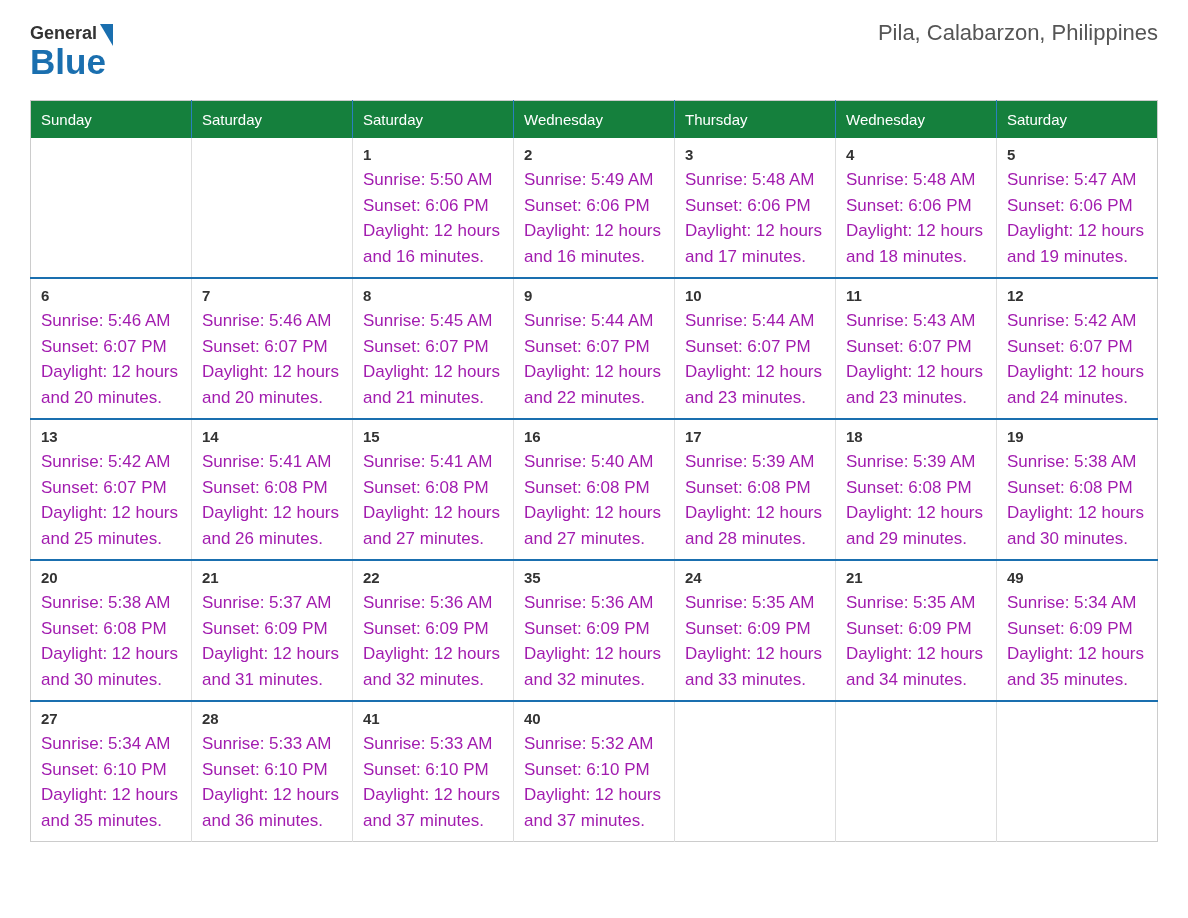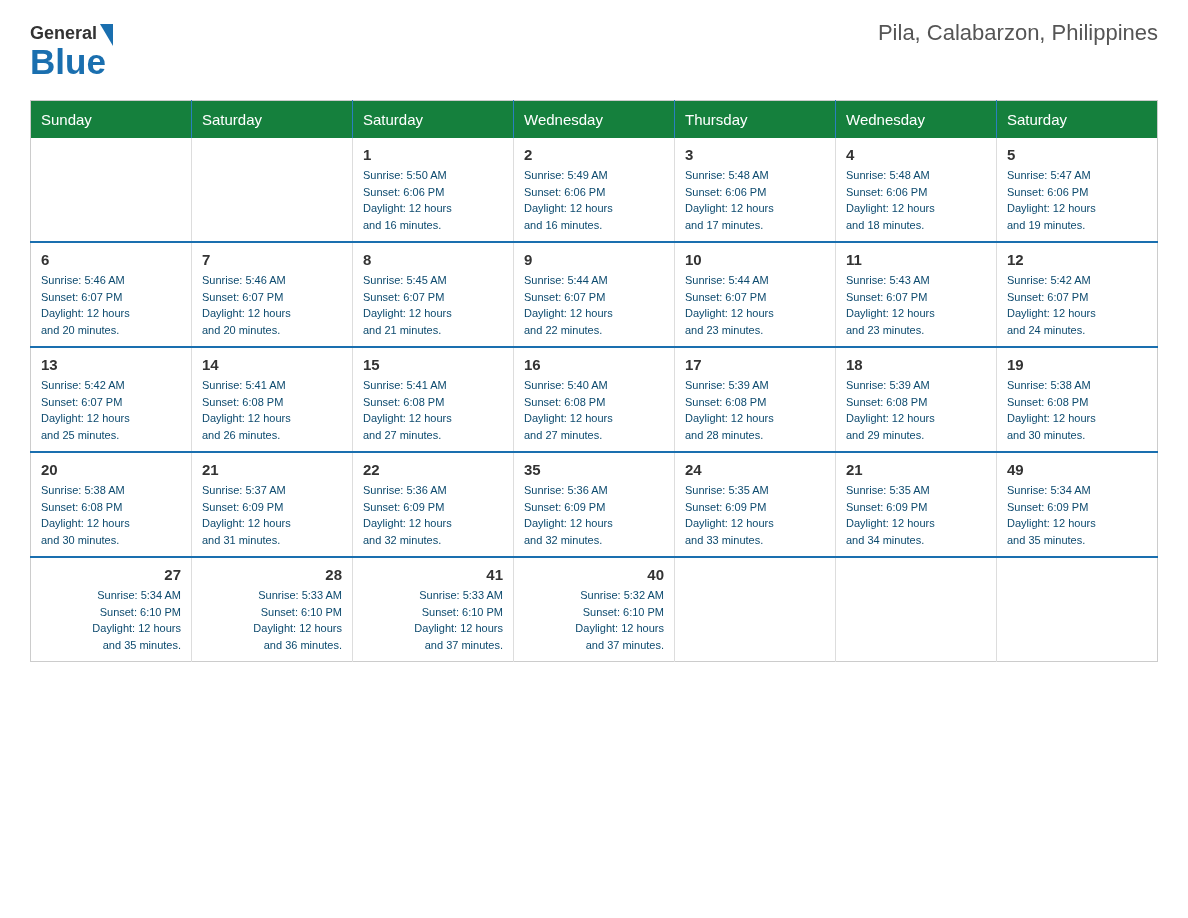--- a/index.html
+++ b/index.html
@@ -87,33 +87,32 @@
       width: 14.28%;
       min-height: 90px;
     }
 
     .calendar tbody tr td:last-child {
       border-right: none;
     }
 
     .calendar tbody tr:last-child td {
       border-bottom: none;
-      text-align: right;
     }
 
     .day-number {
       font-size: 15px;
       font-weight: bold;
       color: #333;
       margin-bottom: 4px;
     }
 
     .day-info {
-      font-size: 11px;
-      color: #0c4a6e;
+      font-size: 17px;
+      color: #a21caf;
       line-height: 1.5;
     }
 
     .empty-cell {
       background: #fff;
     }
 
     .logo-wrapper {
       display: flex;
       flex-direction: column;

